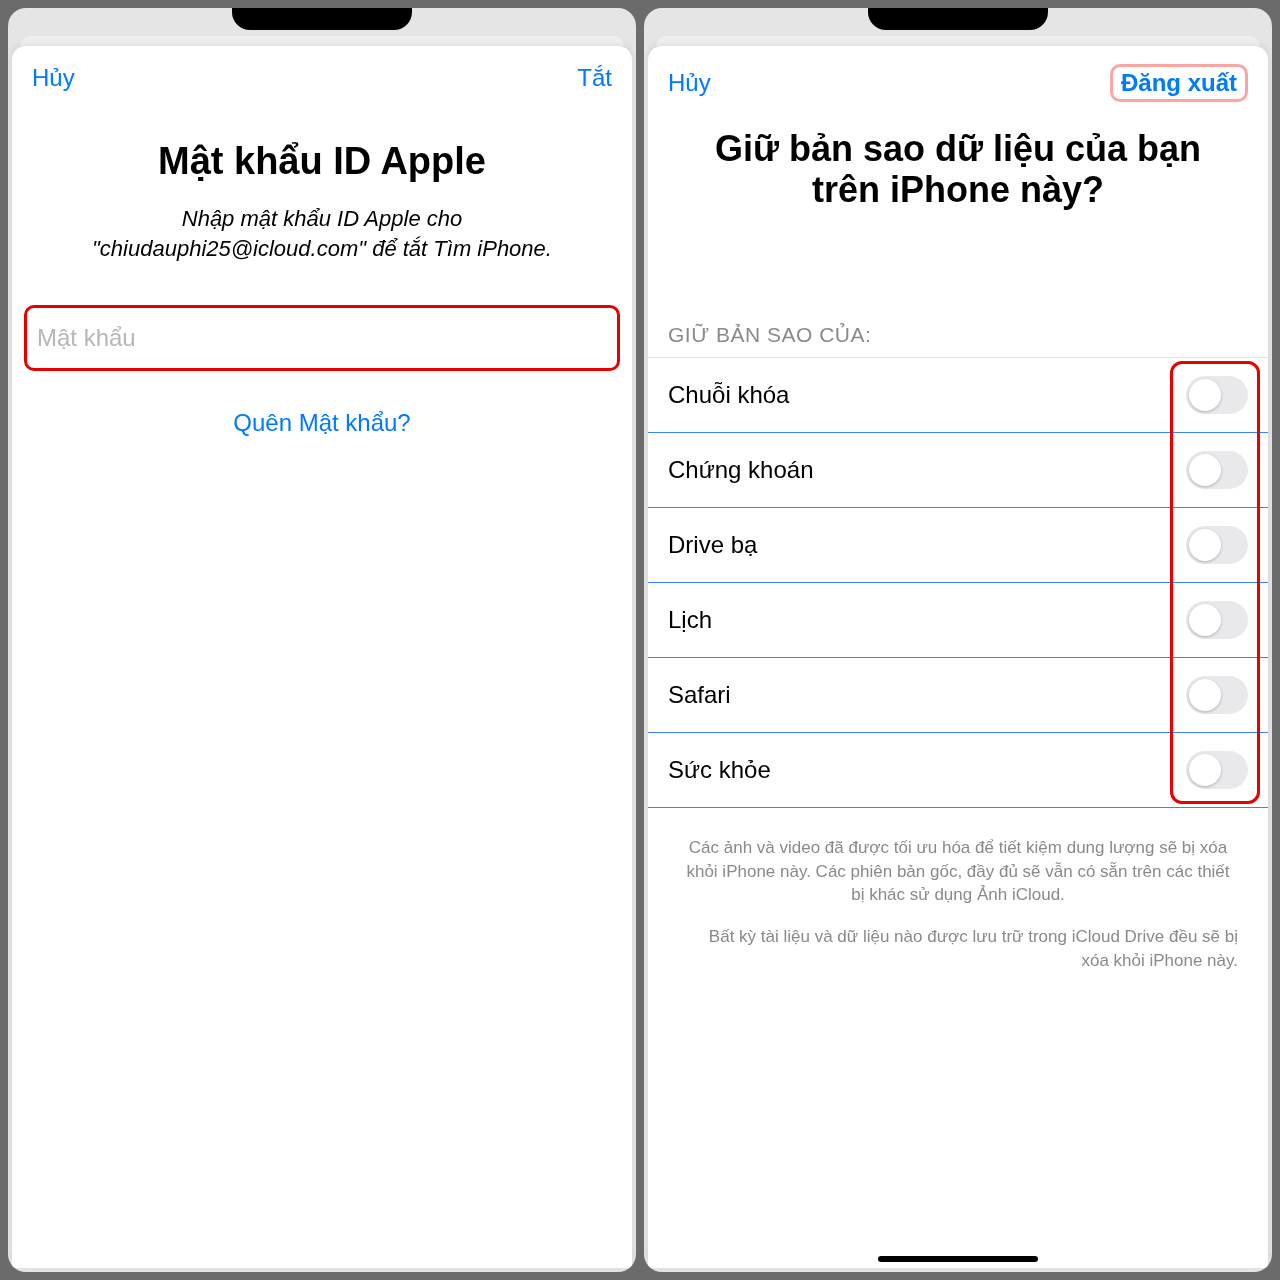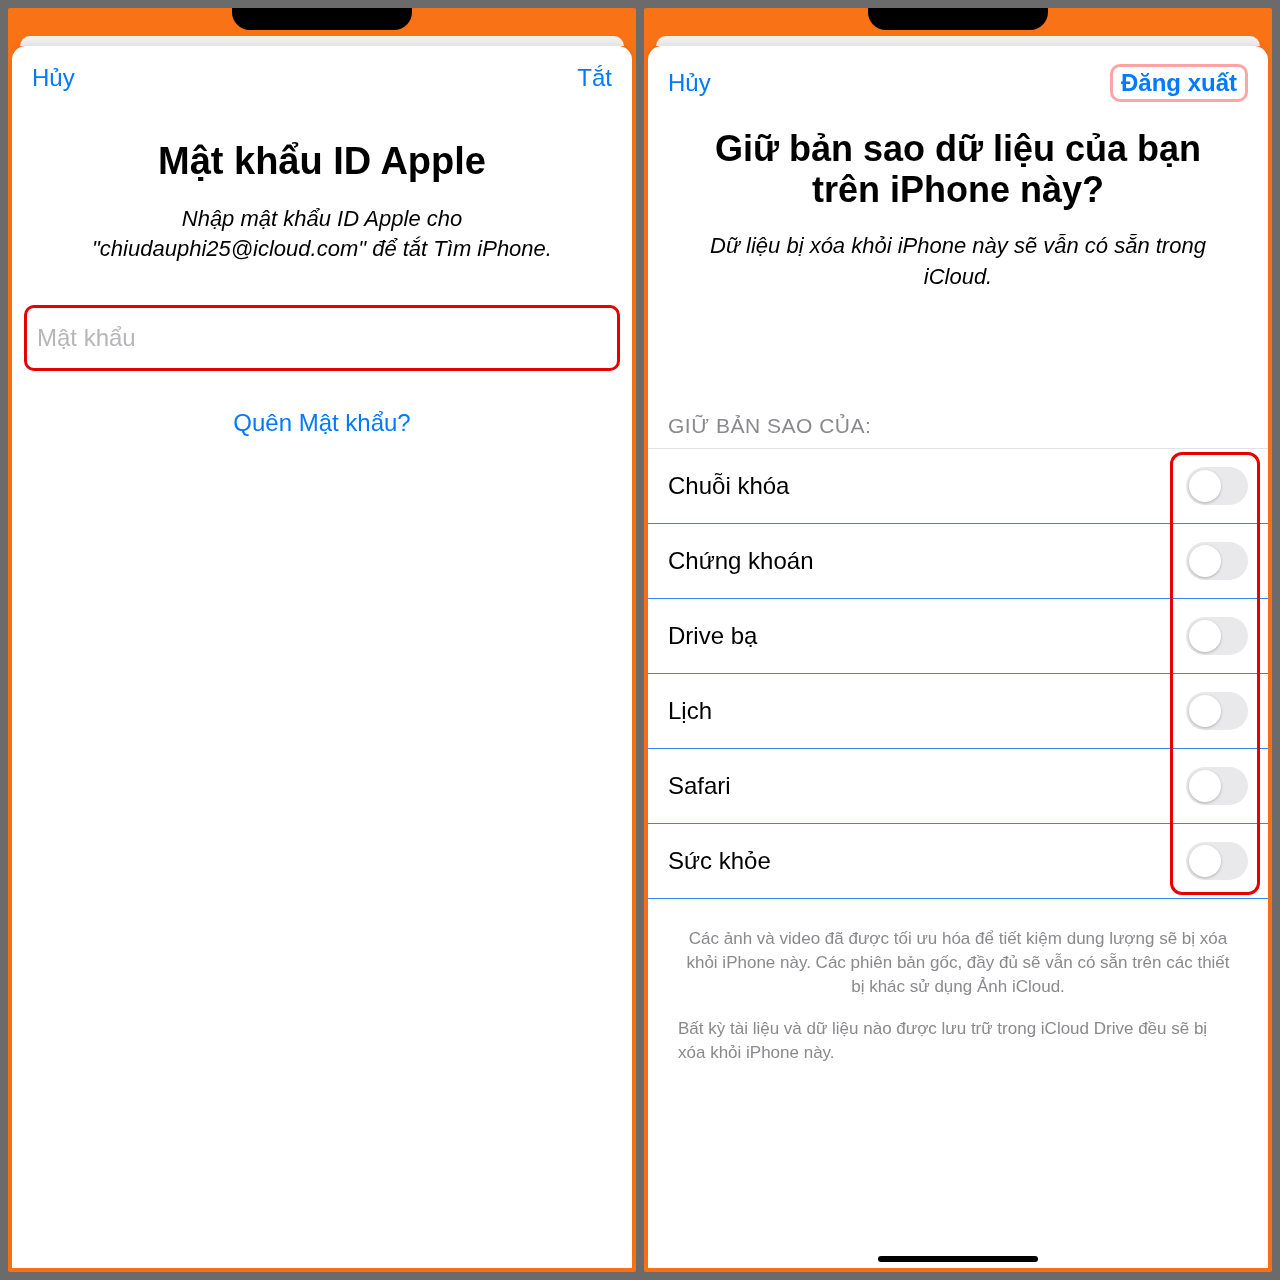--- a/index.html
+++ b/index.html
@@ -7,22 +7,22 @@
     font-family: -apple-system, BlinkMacSystemFont, "Helvetica Neue", Arial, sans-serif;
     background: #6b6b6b;
     width: 1280px;
     height: 1280px;
     display: flex;
     padding: 8px;
     gap: 8px;
   }
   .phone {
     flex: 1;
-    background: #f97316;
-    border-radius: 2px;
+    background: #e5e5e5;
+    border-radius: 18px;
     display: flex;
     flex-direction: column;
     position: relative;
     overflow: hidden;
   }
   .notch-bar {
     height: 28px;
     display: flex;
     justify-content: center;
     align-items: flex-start;
@@ -155,21 +155,21 @@
   .footnote {
     font-size: 17px;
     color: #8a8a8e;
     text-align: center;
     padding: 28px 30px 0 30px;
     line-height: 1.4;
   }
   .footnote2 {
     font-size: 17px;
     color: #8a8a8e;
-    text-align: left;
+    text-align: right;
     padding: 18px 30px 0 30px;
     line-height: 1.4;
   }
   .home-indicator {
     width: 160px;
     height: 6px;
     background: #000;
     border-radius: 3px;
     margin: 18px auto 6px auto;
   }
@@ -201,21 +201,20 @@
   <div class="notch-bar">
       <div class="notch"></div>
     </div>
   <div class="sheet-stub"></div>
   <div class="sheet">
     <div class="nav">
       <span class="link">Hủy</span>
       <span class="link bold highlight-box">Đăng xuất</span>
     </div>
     <div class="title" style="font-size:36px; padding-top:18px;">Giữ bản sao dữ liệu của bạn trên iPhone này?</div>
-    <div class="subtitle">Dữ liệu bị xóa khỏi iPhone này sẽ vẫn có sẵn trong iCloud.</div>
     <div class="section-header">GIỮ BẢN SAO CỦA:</div>
     <div class="list-wrap">
       <div class="list" id="toggle-list">
           <div class="row">
             <span>Chuỗi khóa</span>
             <div class="toggle">
               <div class="knob"></div>
             </div>
           </div>
           <div class="row">

